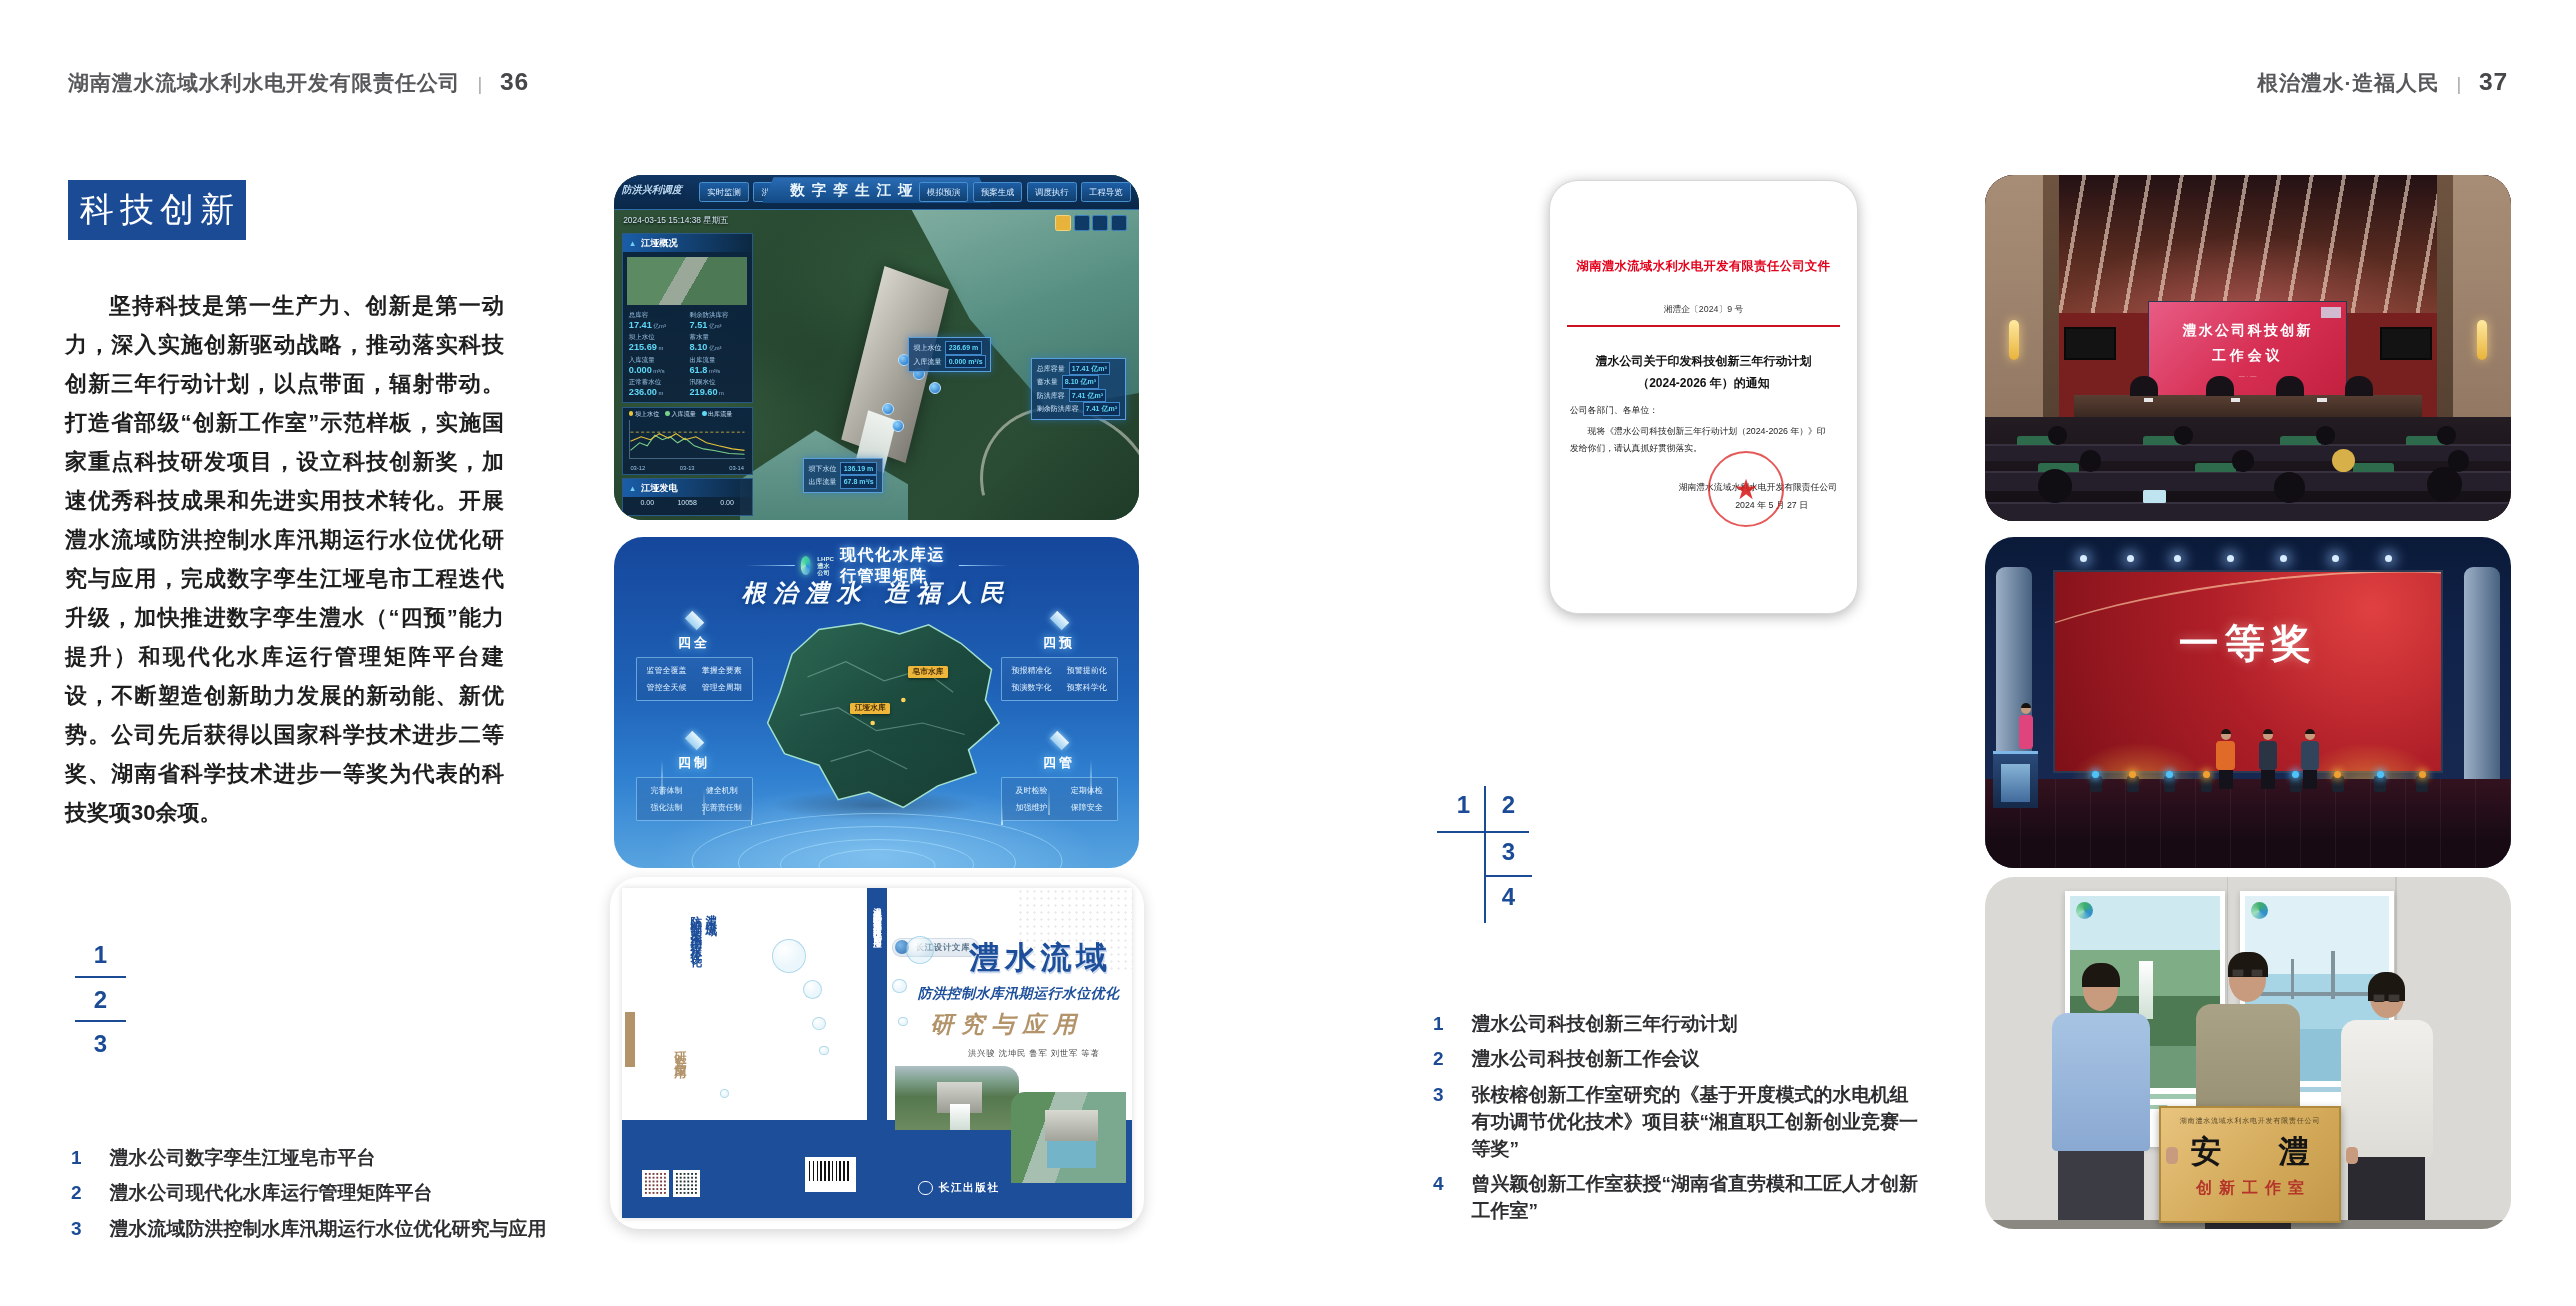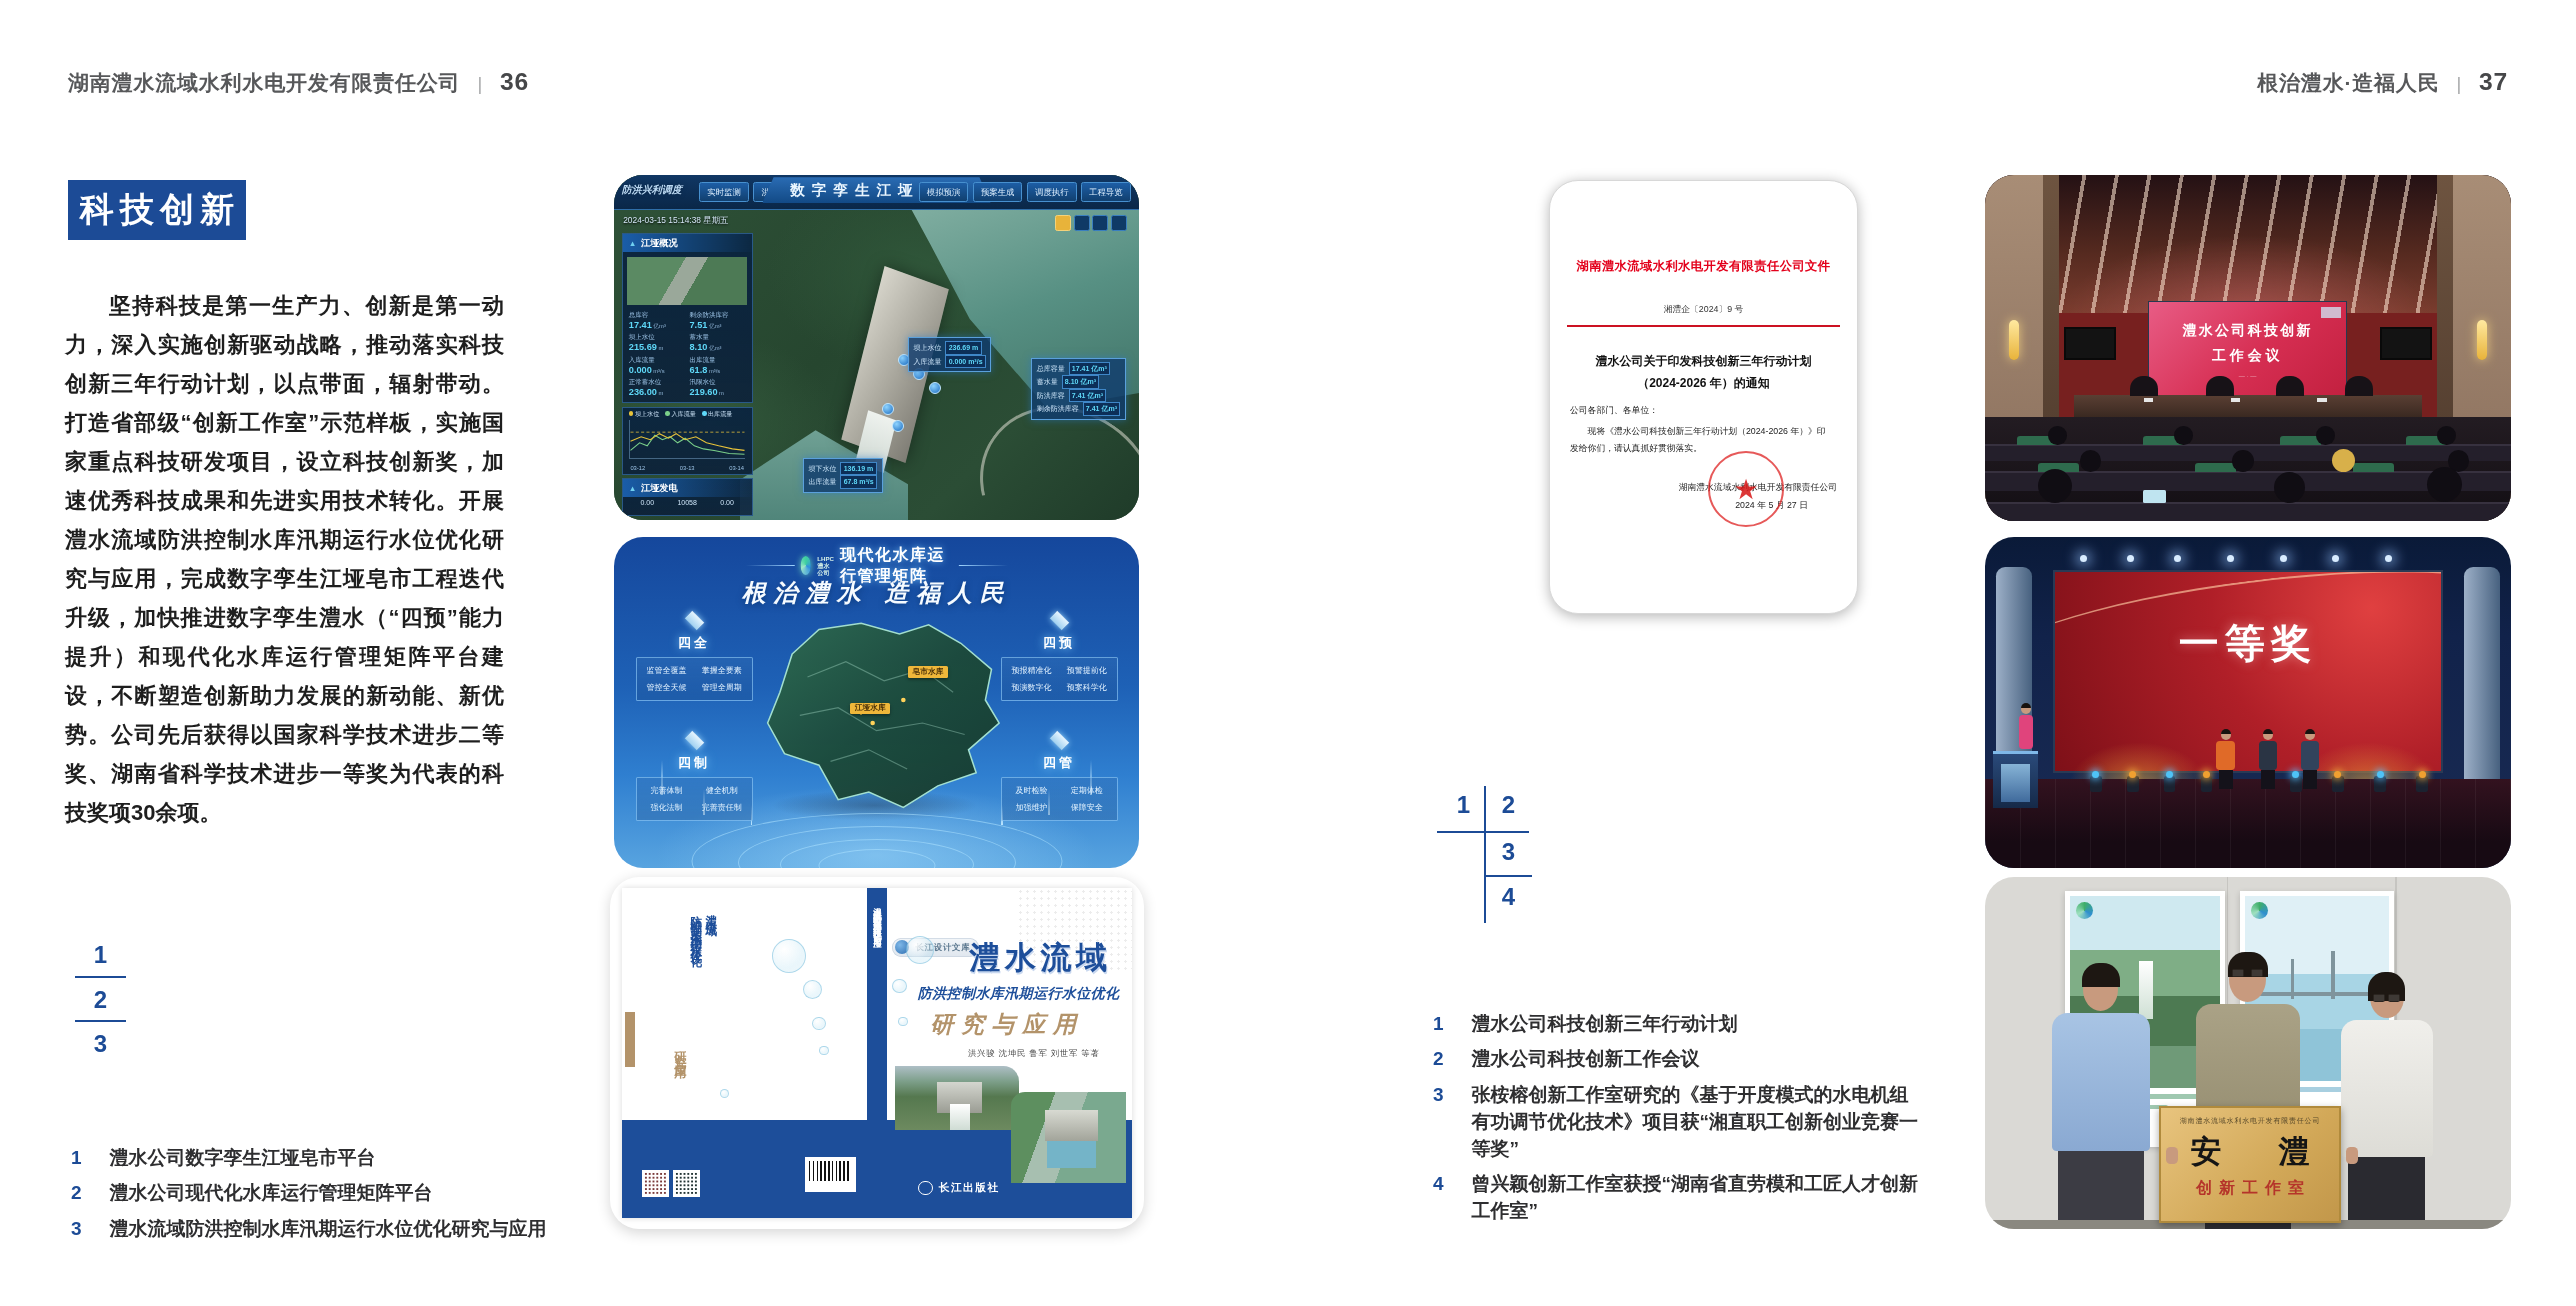--- a/index.html
+++ b/index.html
@@ -8,21 +8,21 @@
   .abs{position:absolute;}
 
   
   .hdr{position:absolute;top:68px;display:flex;align-items:baseline;gap:17px;
        font-weight:700;color:#57585a;font-size:21px;letter-spacing:0.8px;}
   .hdr .pg{font-size:24.6px;color:#464749;}
   .hdr .sep{color:#a7a8aa;font-weight:400;font-size:18.4px;}
 
   
   .badge{position:absolute;left:68px;top:180px;width:178px;height:60px;background:#1c4b96;
-         color:#fff;font-size:34px;font-weight:700;display:flex;align-items:center;
+         color:#fff;font-size:34px;font-weight:400;display:flex;align-items:center;
          justify-content:center;letter-spacing:6.1px;padding-left:6.1px;box-sizing:border-box;}
 
   
   .para{position:absolute;left:65px;top:286px;width:439px;font-size:22px;line-height:39px;
         color:#1e1e1e;font-weight:700;text-align:justify;text-indent:2em;}
 
   
   .fidx-num{color:#1c4b96;font-weight:700;font-size:24px;text-align:center;}
   #fidx-left{left:75px;top:937px;width:51px;}
   #fidx-left .fidx-num{line-height:35px;}

